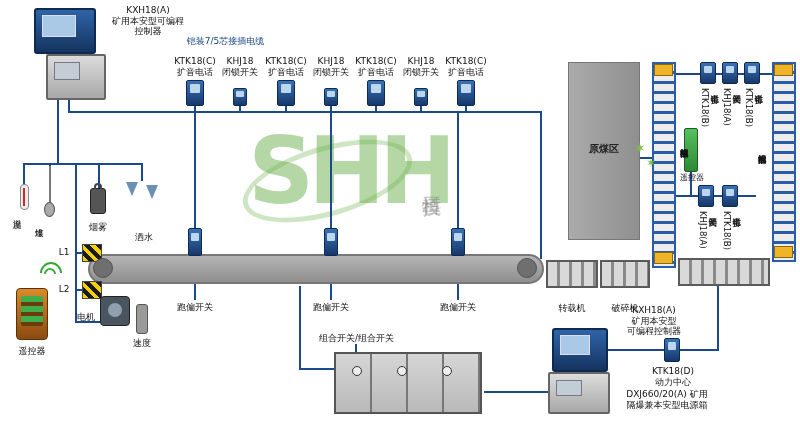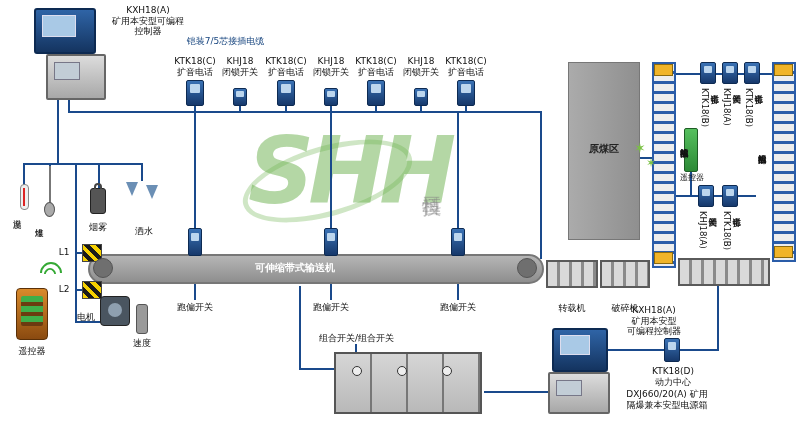--- a/index.html
+++ b/index.html
@@ -25,21 +25,21 @@
   .nozzle{position:absolute;width:0;height:0;border-left:6px solid transparent;border-right:6px solid transparent;border-top:14px solid #6b8fb5;z-index:4}
   .blue-txt{color:#17457f}
   .wm{position:absolute;z-index:1}
 </style>
 </head>
 <body>
 
 <div id="canvas">
 
   <div class="wm" style="left:240px;top:146px;width:175px;height:70px;border:5px solid rgba(106,176,76,.32);border-radius:50%;transform:rotate(-16deg)"></div>
-  <div class="wm" style="left:248px;top:118px;font-size:92px;font-weight:bold;font-style:italic;letter-spacing:-6px;color:rgba(106,176,76,.5)">SHH</div>
+  <div class="wm" style="left:248px;top:118px;font-size:92px;font-weight:bold;letter-spacing:-6px;color:rgba(106,176,76,.5)">SHH</div>
   <div class="wm vlbl" style="left:420px;top:182px;font-size:19px;color:rgba(130,130,130,.45)">三恒科技</div>
 
   <div class="wire v" style="left:68px;top:100px;height:12px"></div>
   <div class="wire h" style="left:68px;top:111px;width:474px"></div>
   <div class="wire v" style="left:194px;top:105px;height:6px"></div>
   <div class="wire v" style="left:239px;top:105px;height:6px"></div>
   <div class="wire v" style="left:285px;top:105px;height:6px"></div>
   <div class="wire v" style="left:330px;top:105px;height:6px"></div>
   <div class="wire v" style="left:375px;top:105px;height:6px"></div>
   <div class="wire v" style="left:420px;top:105px;height:6px"></div>
@@ -107,42 +107,41 @@
   <div style="position:absolute;left:23px;top:188px;width:2px;height:18px;background:#d22;z-index:5"></div>
   <div class="vlbl" style="left:12px;top:213px">温度</div>
   <div style="position:absolute;left:49px;top:166px;width:2px;height:40px;background:#777;z-index:4"></div>
   <div style="position:absolute;left:44px;top:202px;width:11px;height:15px;background:#aaa;border:1px solid #555;border-radius:50%;z-index:4"></div>
   <div class="vlbl" style="left:34px;top:222px">堆煤</div>
   <div style="position:absolute;left:90px;top:188px;width:16px;height:26px;background:#555;border:1px solid #222;border-radius:3px;z-index:4"></div>
   <div style="position:absolute;left:94px;top:183px;width:8px;height:6px;border:2px solid #444;border-bottom:none;border-radius:4px 4px 0 0;z-index:4"></div>
   <div class="lbl" style="left:82px;top:222px;width:32px">烟雾</div>
   <div class="nozzle" style="left:126px;top:182px"></div>
   <div class="nozzle" style="left:146px;top:185px"></div>
-  <div class="lbl" style="left:124px;top:226px;width:40px">洒水</div>
+  <div class="lbl" style="left:124px;top:232px;width:40px">洒水</div>
 
   <div class="arc" style="left:44px;top:268px;width:12px;height:12px"></div>
   <div class="arc" style="left:40px;top:262px;width:22px;height:22px"></div>
   <div style="position:absolute;left:16px;top:288px;width:32px;height:52px;background:linear-gradient(180deg,#d98a2b,#8a4a10);border:1px solid #5a3008;border-radius:4px;z-index:4"></div>
   <div style="position:absolute;left:21px;top:296px;width:22px;height:30px;background:repeating-linear-gradient(180deg,#3fae49 0 6px,#6b3b10 6px 10px);border-radius:2px;z-index:5"></div>
   <div class="lbl" style="left:10px;top:346px;width:44px">遥控器</div>
 
   <div class="lbl" style="left:56px;top:247px;width:16px">L1</div>
   <div class="hazard" style="left:82px;top:244px;width:20px;height:18px"></div>
   <div class="lbl" style="left:56px;top:284px;width:16px">L2</div>
   <div class="hazard" style="left:82px;top:281px;width:20px;height:18px"></div>
   <div class="lbl" style="left:74px;top:312px;width:24px">电机</div>
   <div style="position:absolute;left:100px;top:296px;width:30px;height:30px;background:#4a5560;border:1px solid #222;border-radius:4px;z-index:4"></div>
   <div style="position:absolute;left:108px;top:303px;width:14px;height:14px;background:#8fa0b0;border-radius:50%;z-index:5"></div>
   <div style="position:absolute;left:136px;top:304px;width:12px;height:30px;background:#9a9a9a;border:1px solid #555;border-radius:3px;z-index:4"></div>
   <div class="lbl" style="left:128px;top:338px;width:28px">速度</div>
 
   <div style="position:absolute;left:88px;top:254px;width:456px;height:30px;background:linear-gradient(180deg,#b5b5b5,#8e8e8e);border:2px solid #777;border-radius:15px;z-index:3"></div>
   <div style="position:absolute;left:93px;top:258px;width:20px;height:20px;background:#6f6f6f;border:1px solid #555;border-radius:50%;z-index:4"></div>
   <div style="position:absolute;left:517px;top:258px;width:20px;height:20px;background:#6f6f6f;border:1px solid #555;border-radius:50%;z-index:4"></div>
-  <div class="lbl" style="left:220px;top:262px;width:150px;color:#fff;font-weight:bold;font-size:10px">可伸缩带式输送机</div>
   <div class="dev" style="left:188px;top:228px;width:14px;height:28px"></div>
   <div class="dev" style="left:324px;top:228px;width:14px;height:28px"></div>
   <div class="dev" style="left:451px;top:228px;width:14px;height:28px"></div>
   <div class="lbl" style="left:165px;top:302px;width:60px">跑偏开关</div>
   <div class="lbl" style="left:301px;top:302px;width:60px">跑偏开关</div>
   <div class="lbl" style="left:428px;top:302px;width:60px">跑偏开关</div>
 
   <div class="segbox" style="left:546px;top:260px;width:52px;height:28px"></div>
   <div class="lbl" style="left:545px;top:303px;width:54px">转载机</div>
   <div class="segbox" style="left:600px;top:260px;width:50px;height:28px"></div>

